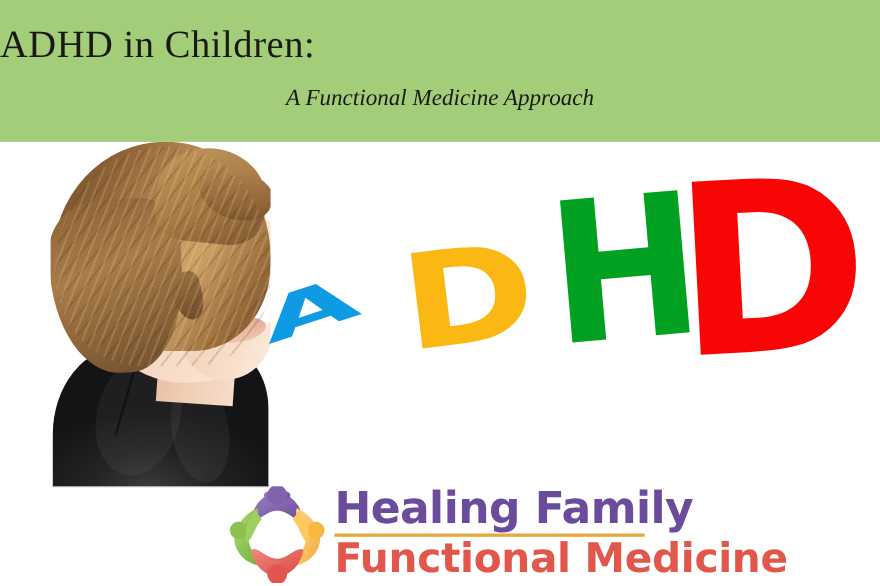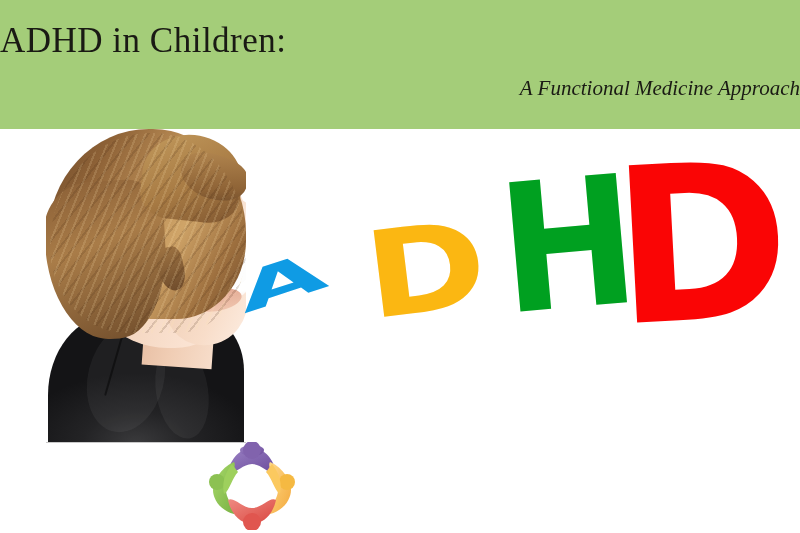--- a/index.html
+++ b/index.html
@@ -37,21 +37,21 @@
     letter-spacing: 0.5px;
     color: #1a1a14;
     line-height: 1.1;
     white-space: nowrap;
   }
   .header-subtitle {
     position: absolute;
     left: 0;
     top: 77px;
     width: 800px;
-    text-align: right;
+    text-align: center;
     font-family: "Liberation Serif", "DejaVu Serif", serif;
     font-style: italic;
     font-size: 21px;
     color: #1a1a14;
     line-height: 1.1;
     white-space: nowrap;
   }
 
   
   .photo {
@@ -480,16 +480,21 @@
           <path d="M22 58 C26 76, 38 82, 46 82 C54 82, 66 76, 70 58
                    C64 54, 56 66, 46 66 C36 66, 28 54, 22 58 Z" fill="url(#gRed)"></path>
           <circle cx="46" cy="80" r="9" fill="#e0564f"></circle>
         </g>
 
         <path d="M46 64 C36 56, 28 48, 30 38 C32 30, 42 30, 46 38
                  C50 30, 60 30, 62 38 C64 48, 56 56, 46 64 Z" fill="#ffffff"></path>
       </svg>
     </div>
 
+    <div class="logo-text">
+      <div class="logo-line1">Healing Family</div>
+      <div class="logo-rule"></div>
+      <div class="logo-line2">Functional Medicine</div>
+    </div>
 
   </div>
 
 </div>
 
 </body></html>

